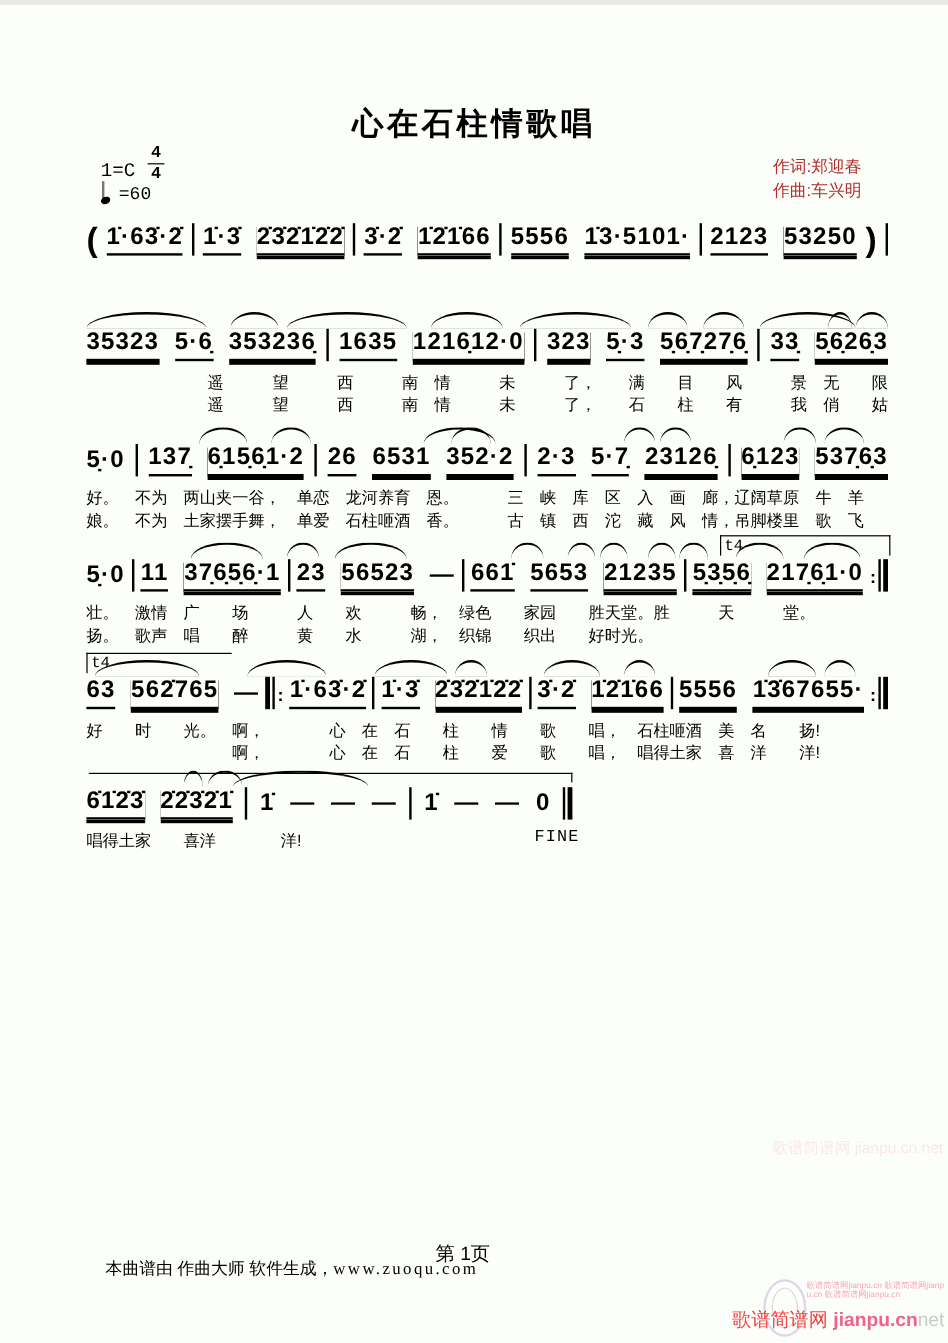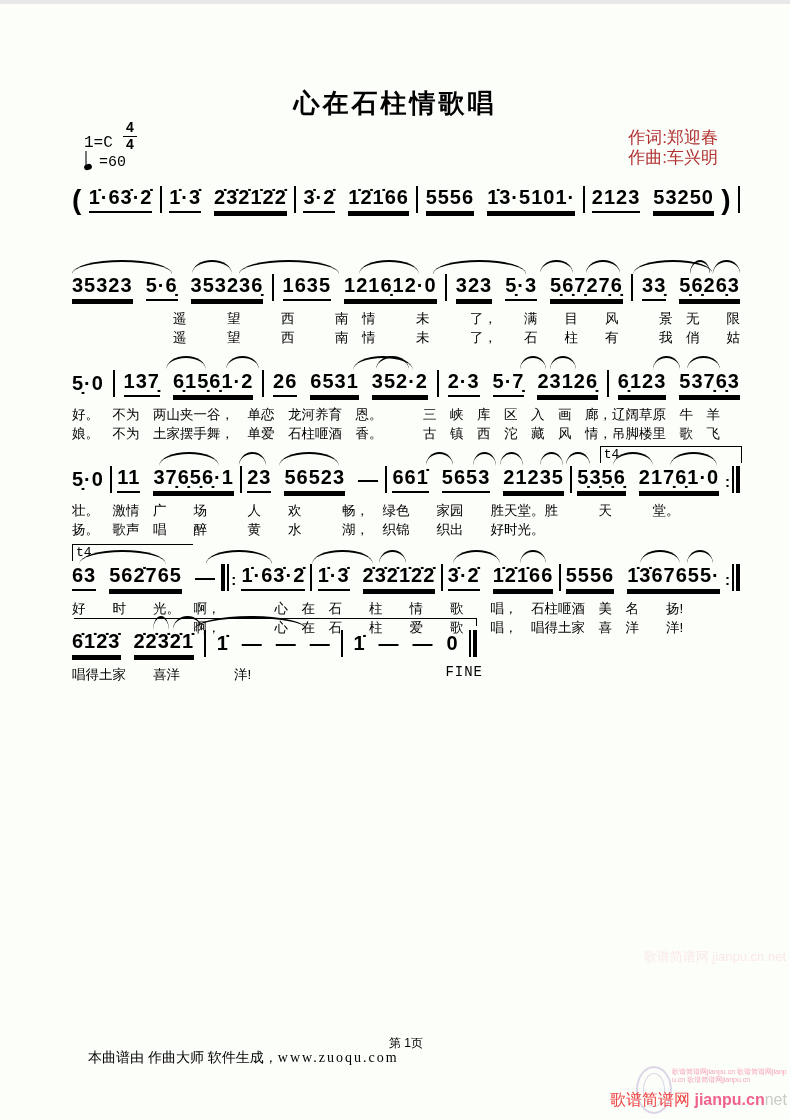--- a/index.html
+++ b/index.html
@@ -12,21 +12,21 @@
   .frac{display:inline-flex;flex-direction:column;align-items:center;font-size:14px;
         line-height:14px;margin-top:-5px;font-weight:bold;}
   .frac .num{border-bottom:1px solid #000;padding:0 3px 1px;}
   .frac .den{padding-top:1px;}
   .tempo{position:absolute;left:84px;top:147px;font-size:15px;
          font-family:"Liberation Mono",monospace;display:flex;align-items:flex-end;gap:3px;}
   .qnote{position:relative;width:12px;height:20px;display:inline-block;}
   .qnote .head{position:absolute;left:0;bottom:1px;width:8px;height:6px;background:#000;
                border-radius:50%;transform:rotate(-20deg);}
   .qnote .stem{position:absolute;left:1px;bottom:4px;width:1.6px;height:16px;background:#777;}
-  .credits{position:absolute;right:72px;top:124px;text-align:left;font-size:17px;line-height:20px;}
+  .credits{position:absolute;right:72px;top:124px;text-align:left;font-size:14px;line-height:20px;}
   .credits div{color:#b03030;}
   
   .system{position:absolute;padding-top:22px;}
   .notes{display:flex;justify-content:space-between;align-items:flex-end;width:100%;}
   .measure{display:inline-flex;align-items:flex-end;gap:13px;}
   .g{font-size:20px;font-weight:bold;letter-spacing:1px;line-height:22px;
      padding-bottom:3px;white-space:nowrap;}
   .u1{border-bottom:2px solid #000;}
   .u2{border-bottom:2px solid #000;box-shadow:0 3px 0 #000;}
   .barwrap{display:inline-flex;align-items:flex-end;gap:2px;height:27px;}
@@ -41,21 +41,21 @@
   .volta.vr{border-right:1.5px solid #000;}
   .volta span{font-size:13px;position:absolute;left:3px;top:0;
               font-family:"Liberation Mono",monospace;}
   .bracket{position:absolute;top:10px;left:2px;right:0;height:7px;
            border-top:1.5px solid #000;border-right:1.5px solid #000;}
   .lyr{white-space:pre;font-size:13.5px;line-height:17px;margin-top:2px;}
   .lyr.first{margin-top:9px;}
   .fine{position:absolute;right:-6px;top:56px;font-family:"Liberation Mono",monospace;
         font-size:14px;letter-spacing:1px;}
   
-  .pageno{position:absolute;left:389px;top:1031px;font-size:12px;}
+  .pageno{position:absolute;left:363px;top:1031px;font-size:16px;}
   .gencredit{position:absolute;left:88px;top:1045px;font-size:14px;}
   .gencredit .url{font-family:"Liberation Serif",serif;letter-spacing:2px;}
   
   .wm-side{position:absolute;right:4px;top:944px;color:#f27e9a;opacity:.18;font-size:13px;}
   .wm-corner{position:absolute;right:2px;top:1058px;width:178px;height:58px;}
   .stamp{position:absolute;left:26px;top:4px;width:32px;height:44px;
          border:2px solid #b9a6cf;border-radius:50%;opacity:.45;}
   .stamp::after{content:"";position:absolute;left:5px;top:5px;right:5px;bottom:5px;
                 border:1px solid #b9a6cf;border-radius:50%;}
   .wm-tiny{position:absolute;left:62px;top:6px;width:116px;color:#f49ab0;
@@ -330,21 +330,21 @@
           </span>
           <span class="barwrap">
             <span class="rdots">:</span>
             <span class="bar"></span>
             <span class="bar thick"></span>
           </span>
         </div>
         <div class="lyr first">好　　时　　光。　啊，　　　　心　在　石　　柱　　情　　歌　　唱，　石柱咂酒　美　名　　扬!</div>
         <div class="lyr">　　　　　　　　　啊，　　　　心　在　石　　柱　　爱　　歌　　唱，　唱得土家　喜　洋　　洋!</div>
       </div>
-      <div class="system" style="top: 604px; left: 72px; width: 405px;">
+      <div class="system" style="top: 630px; left: 72px; width: 405px;">
         <div class="bracket"></div>
         <div class="arc" style="left: 20%; width: 4%;"></div>
         <div class="arc" style="left: 25%; width: 7%;"></div>
         <div class="arc" style="left: 30%; width: 28%;"></div>
         <div class="notes">
           <span class="measure">
             <span class="g u2">6̇1̇2̇3̇</span>
             <span class="g u2">2̇2̇3̇2̇1̇</span>
           </span>
           <span class="barwrap">

